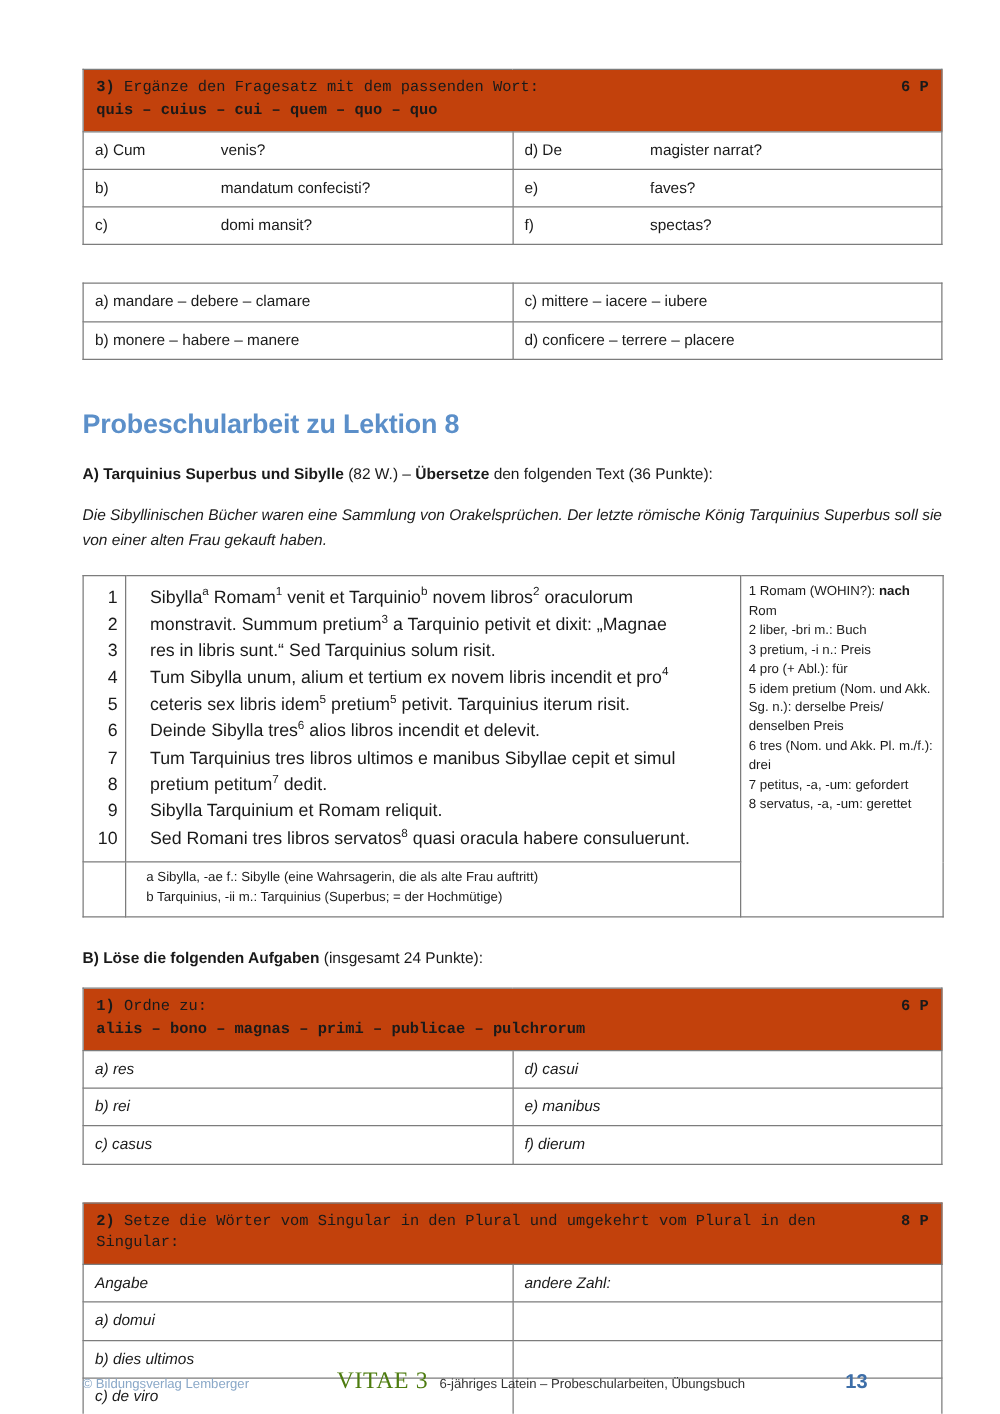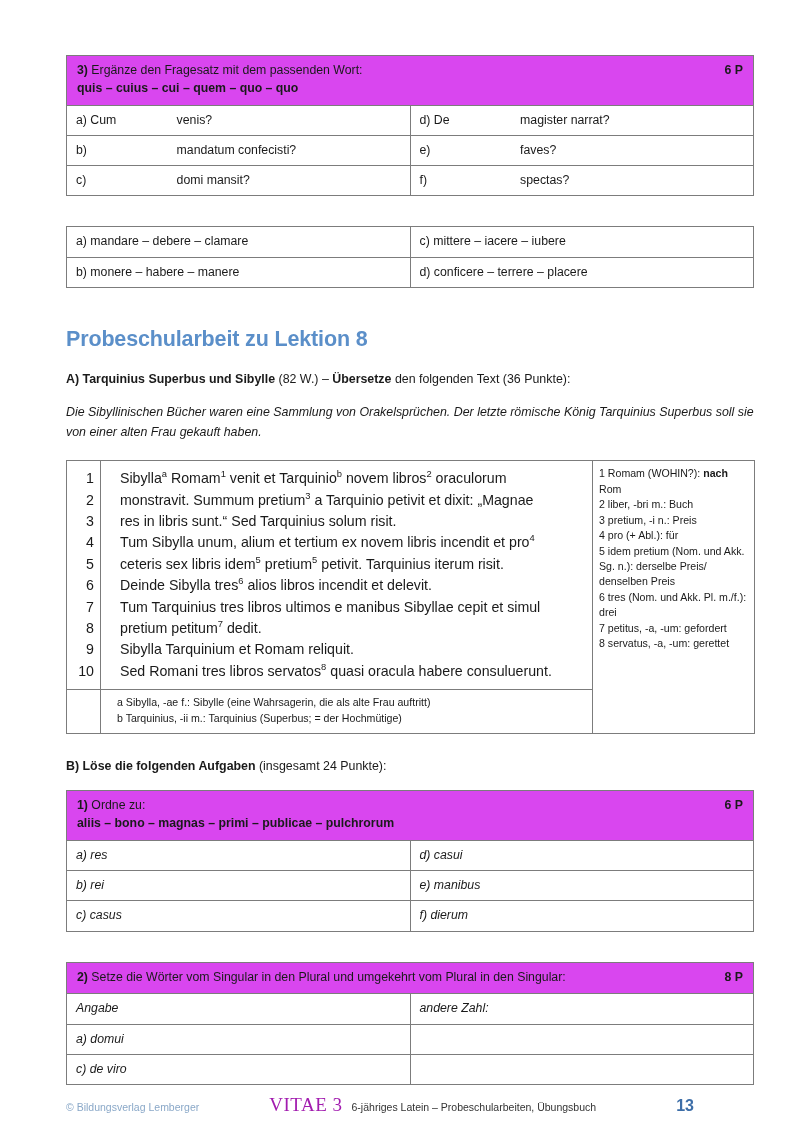--- a/index.html
+++ b/index.html
@@ -24,23 +24,24 @@
   }
   .ex-table td {
     border: 1px solid #7c7c7c;
     padding: 6px 9px 7px 9px;
     font-size: 12.3px;
     line-height: 1.32;
     vertical-align: middle;
     height: 27px;
   }
   .hdr-cell {
-    background: #d946ef;
+    background: #c2410c;
     border-bottom: 1px solid #7c7c7c !important;
     padding: 6px 10px 7px 10px !important;
+    font-family: Liberation Mono, monospace;
   }
   .hdr-row { display: flex; justify-content: space-between; align-items: flex-start; }
   .hdr-main { font-size: 12.3px; line-height: 1.45; }
   .hdr-main b, .hdr-num { font-weight: bold; }
   .hdr-points { font-size: 12.3px; font-weight: bold; white-space: nowrap; padding-left: 12px; }
   .hdr-words { font-weight: bold; font-size: 12.3px; line-height: 1.45; }
 
   .cell-split { display: flex; align-items: flex-start; }
   .cell-lbl { width: 31%; flex: 0 0 31%; }
   .cell-val { flex: 1; }
@@ -108,21 +109,21 @@
     left: 66px;
     top: 1094px;
     width: 628px;
     display: flex;
     align-items: baseline;
   }
   .f-copy { color: #8aa8c8; font-size: 10.5px; flex: 0 0 auto; }
   .f-mid { flex: 1; display: flex; justify-content: center; align-items: baseline; }
   .f-vitae {
     font-family: "Liberation Serif", serif;
-    color: #a21caf;
+    color: #4d7c0f;
     font-size: 19px;
     letter-spacing: 0.5px;
   }
   .f-sub { font-size: 10.5px; color: #333; margin-left: 9px; }
   .f-pg {
     color: #3d6ea8;
     font-size: 16px;
     font-weight: bold;
     flex: 0 0 auto;
     margin-left: 10px;
@@ -363,20 +364,26 @@
         <td class="ital">andere Zahl:</td>
       </tr>
       <tr>
         <td>
           <span class="ital">a) domui</span><span></span>
         </td>
         <td>&nbsp;</td>
       </tr>
       <tr>
         <td>
+          <span class="ital">b) dies ultimos</span><span></span>
+        </td>
+        <td>&nbsp;</td>
+      </tr>
+      <tr>
+        <td>
           <span class="ital">c) de viro</span><span></span>
         </td>
         <td>&nbsp;</td>
       </tr>
 
     </tbody>
   </table>
 
 </div>
 

